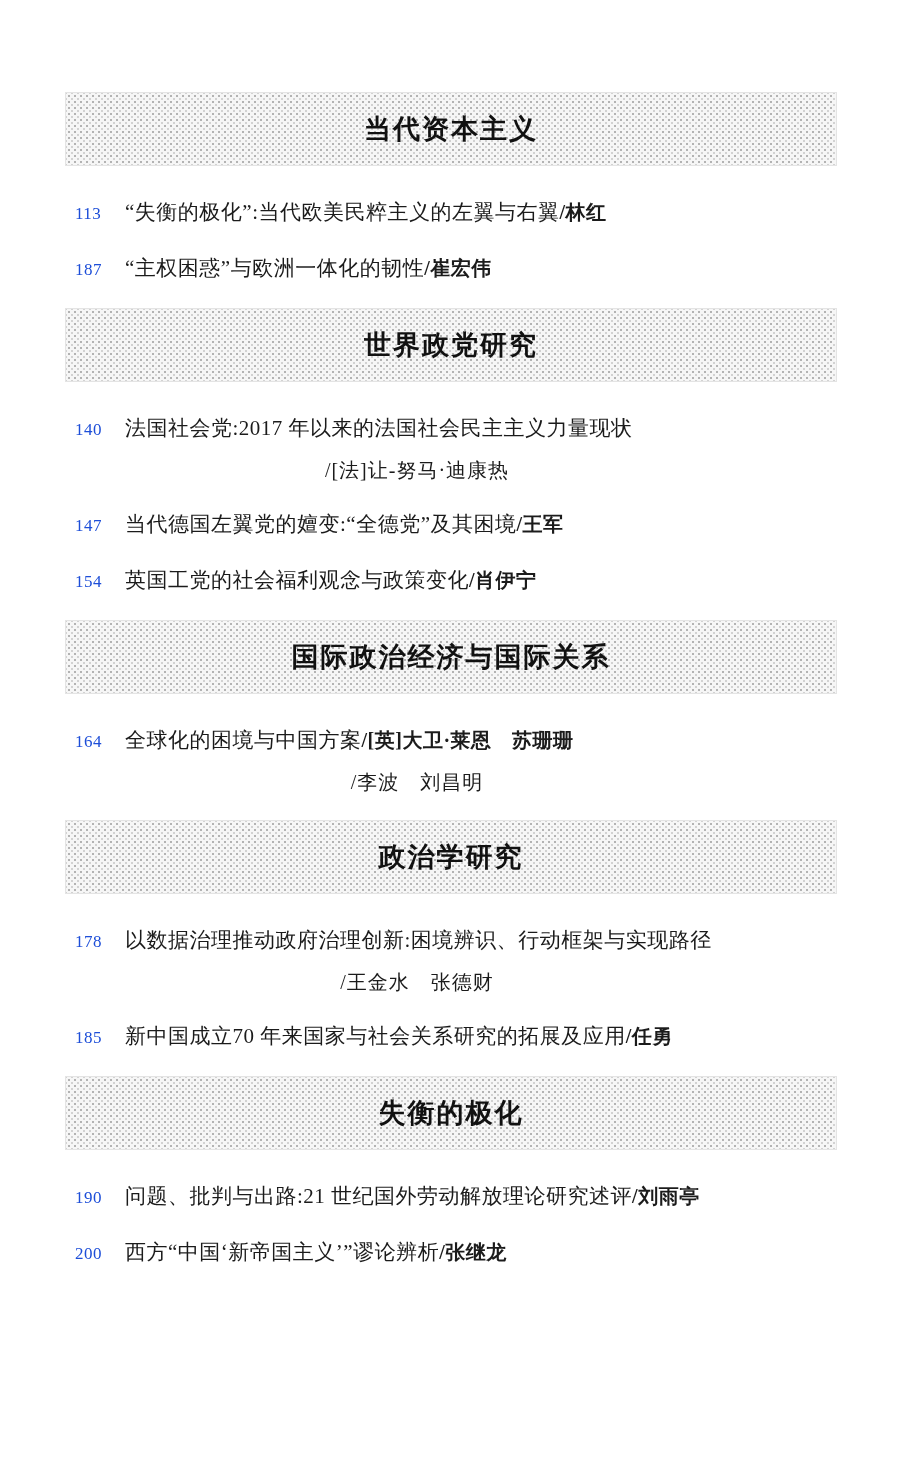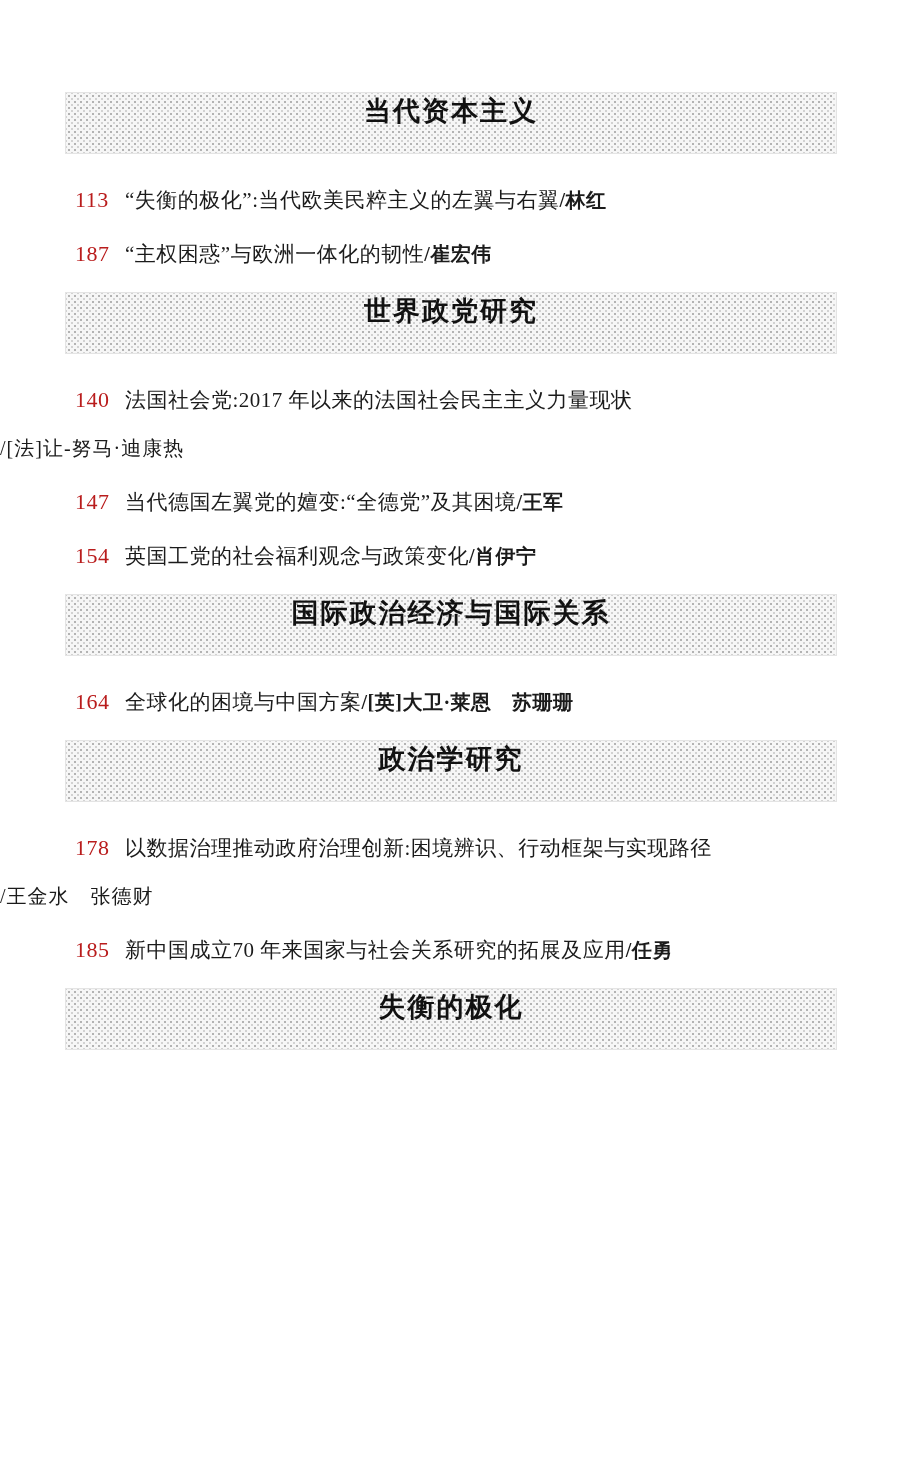--- a/index.html
+++ b/index.html
@@ -14,22 +14,23 @@
     overflow: hidden;
     font-family: "Liberation Serif", "DejaVu Serif", serif;
     color: #1b1b1b;
   }
   main {
     padding-top: 92px;
   }
   
   .band {
     margin: 0 63px 0 65px;
-    height: 62px;
+    height: 74px;
     display: flex;
+    align-items: center;
     justify-content: center;
     background-color: #f6f6f6;
     background-image:
       radial-gradient(circle, #b3b3b3 1px, rgba(0,0,0,0) 1.4px),
       radial-gradient(circle, #d2d2d2 1px, rgba(0,0,0,0) 1.4px);
     background-size: 6px 6px, 6px 6px;
     background-position: 0 0, 3px 3px;
     border: 1px solid #e4e4e4;
     box-sizing: border-box;
   }
@@ -51,29 +52,29 @@
     font-size: 22px;
     line-height: 28px;
     letter-spacing: 0.5px;
     white-space: nowrap;
   }
   .entry:first-child { margin-top: 0; }
   .num {
     display: inline-block;
     width: 38px;
     margin-right: 12px;
-    font-size: 22px;
-    color: #b91c1c;
+    font-size: 17px;
+    color: #1d4ed8;
   }
   .title { font-size: 21px; }
   .author { font-size: 20px; font-weight: bold; }
   .author-line {
-    margin-top: 20px;
+    margin-top: 12px;
     padding-right: 66px;
-    text-align: left;
+    text-align: center;
     font-size: 20px;
     line-height: 28px;
     letter-spacing: 1px;
   }
 </style>
 </head>
 <body>
 
 <main>
   <section class="toc-section">
@@ -104,34 +105,40 @@
   </section>
 
   <section class="toc-section">
     <div class="band">
       <h2 class="band-title">国际政治经济与国际关系</h2>
     </div>
     <div class="entries">
   <div class="entry"><span class="num">164</span><span class="title">全球化的困境与中国方案</span><span class="author">/[英]大卫·莱恩　苏珊珊</span></div>
 
 
+  <div class="author-line">/李波　刘昌明</div>
 </div>
   </section>
 
   <section class="toc-section">
     <div class="band">
       <h2 class="band-title">政治学研究</h2>
     </div>
     <div class="entries">
   <div class="entry"><span class="num">178</span><span class="title">以数据治理推动政府治理创新:困境辨识、行动框架与实现路径</span></div>
 
   <div class="author-line">/王金水　张德财</div>
 
   <div class="entry"><span class="num">185</span><span class="title">新中国成立70 年来国家与社会关系研究的拓展及应用</span><span class="author">/任勇</span></div>
 </div>
   </section>
 
   <section class="toc-section">
     <div class="band">
       <h2 class="band-title">失衡的极化</h2>
     </div>
+    <div class="entries">
+  <div class="entry"><span class="num">190</span><span class="title">问题、批判与出路:21 世纪国外劳动解放理论研究述评</span><span class="author">/刘雨亭</span></div>
+
+  <div class="entry"><span class="num">200</span><span class="title">西方“中国‘新帝国主义’”谬论辨析</span><span class="author">/张继龙</span></div>
+</div>
   </section>
 </main>
 
 </body></html>

